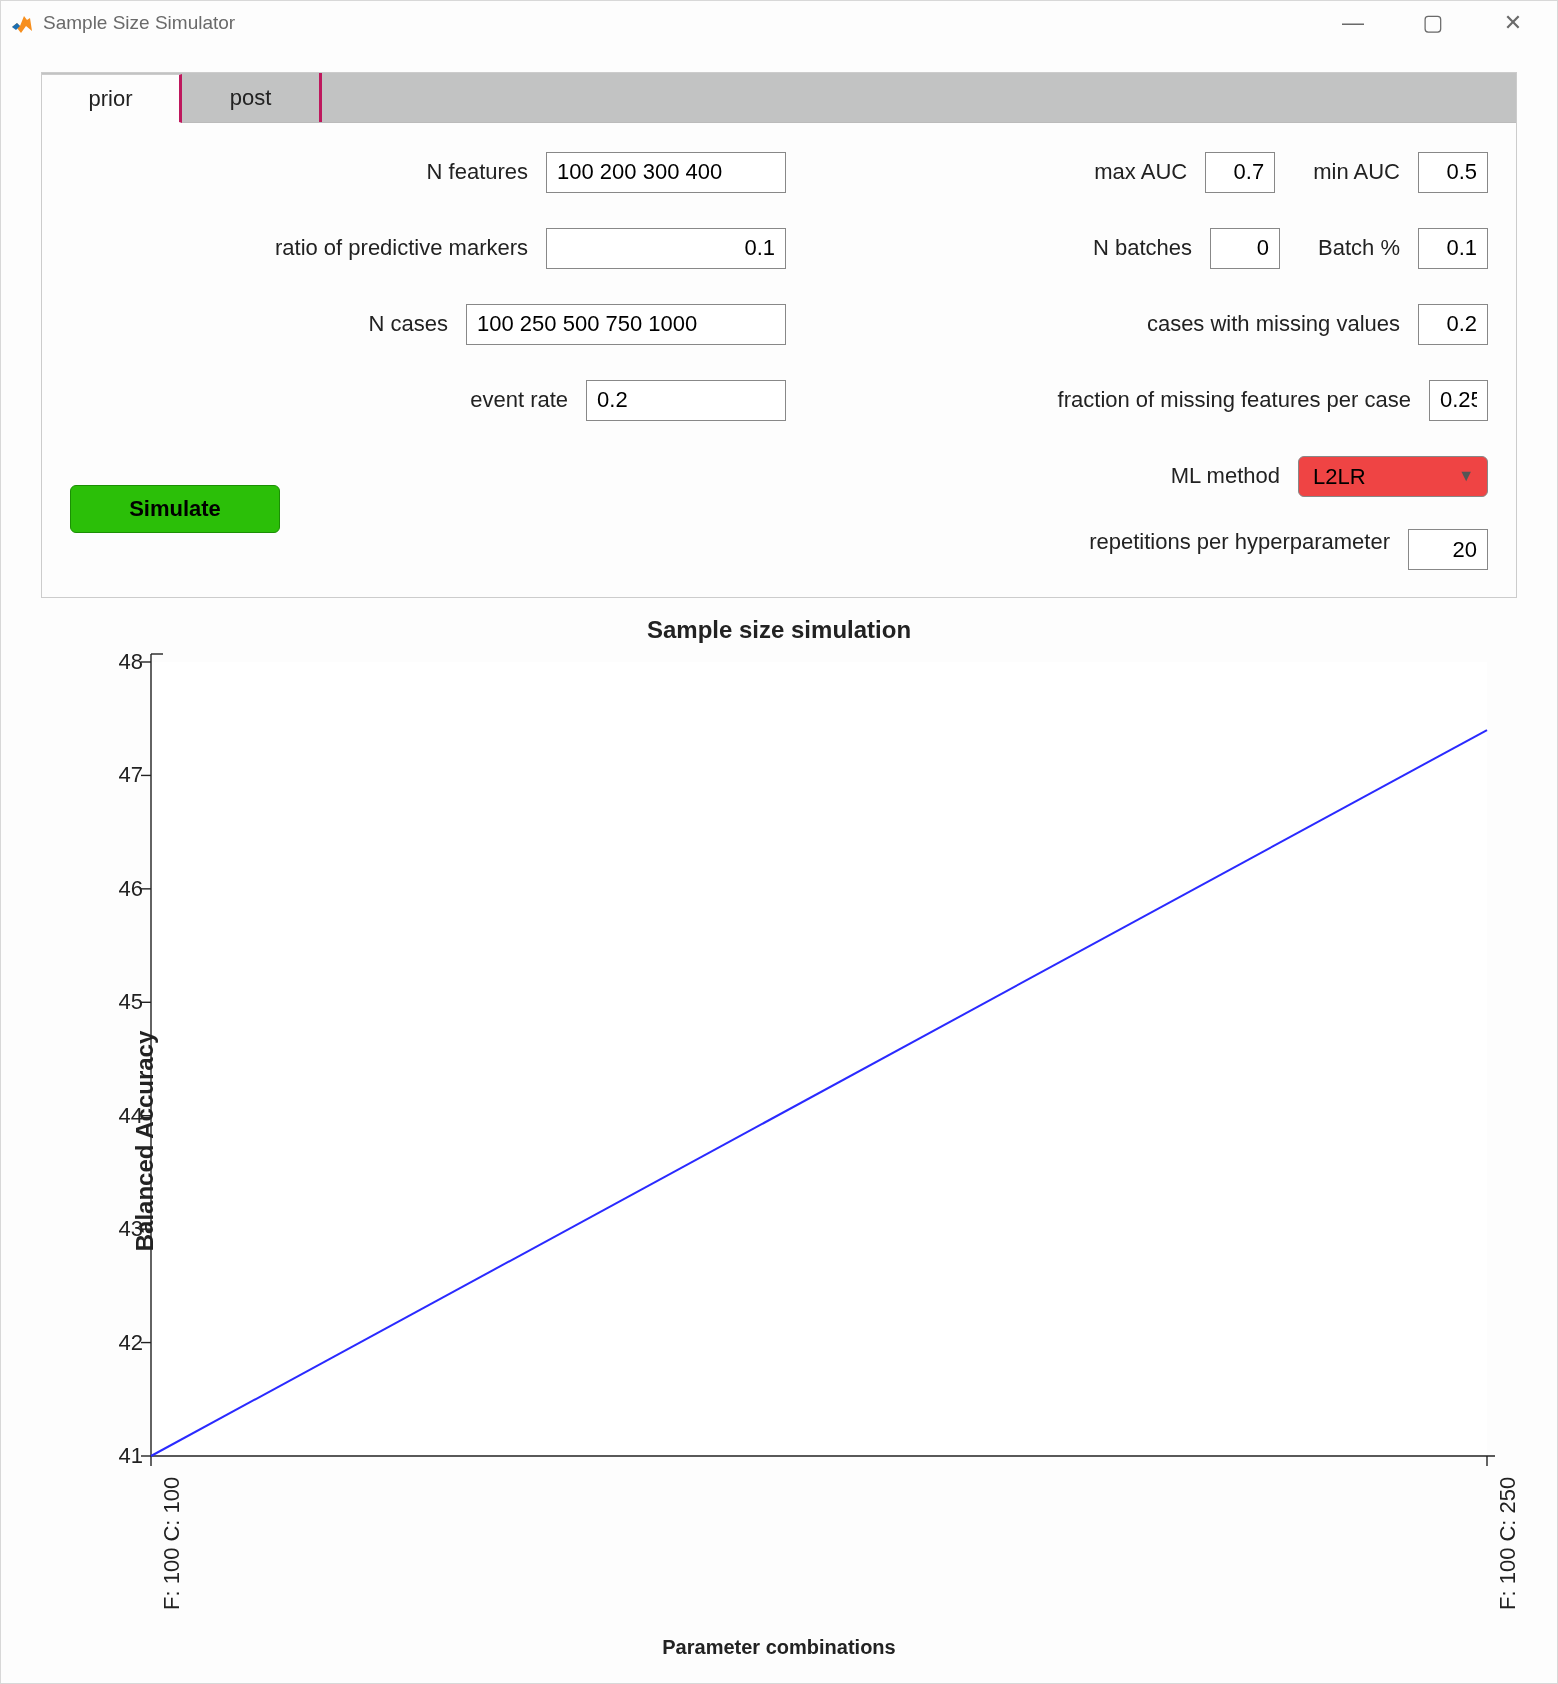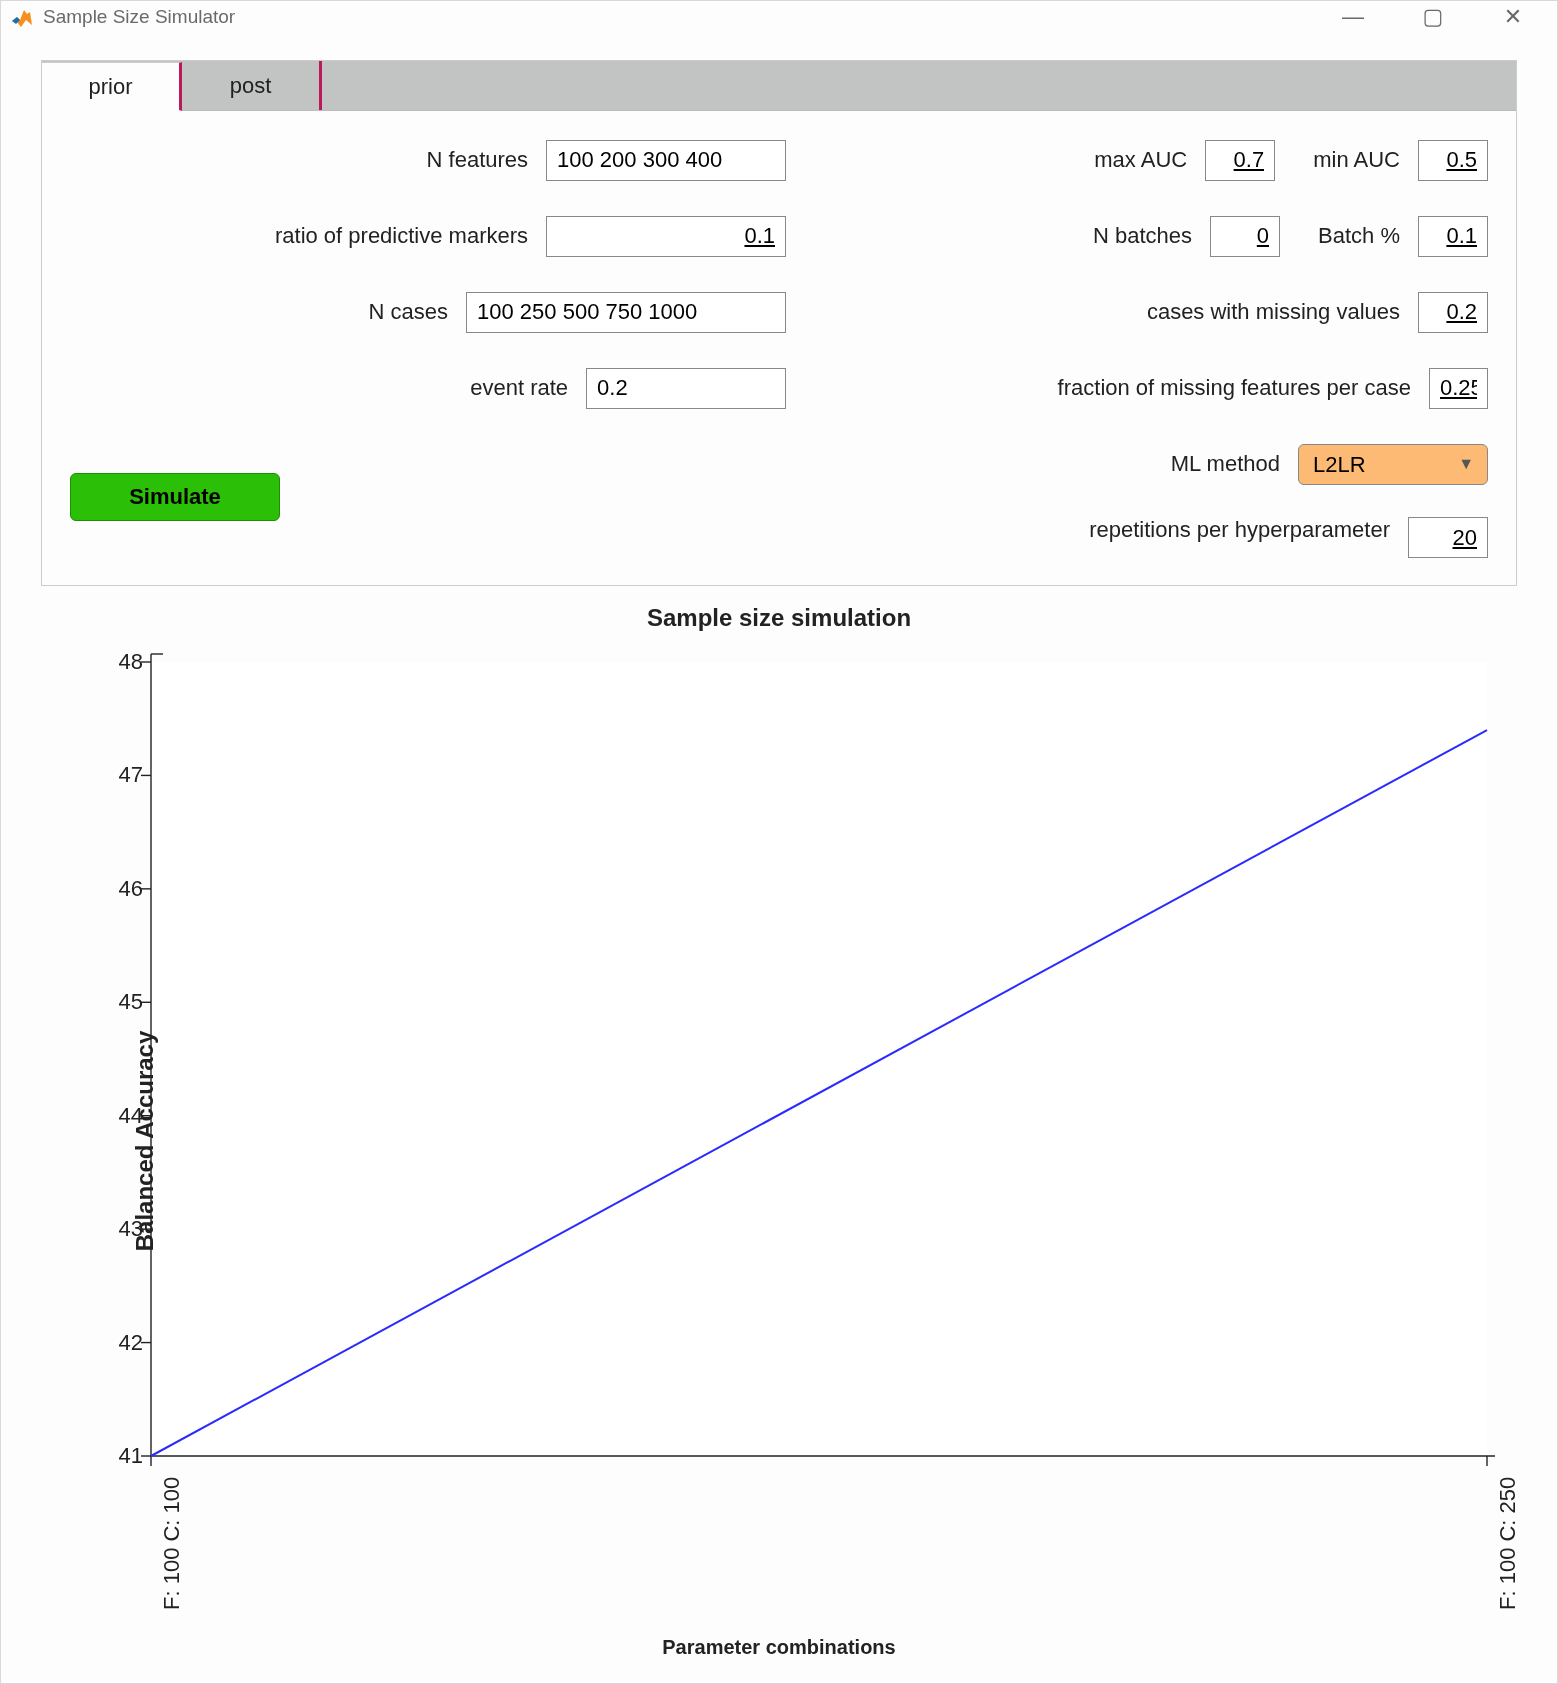--- a/index.html
+++ b/index.html
@@ -106,21 +106,21 @@
     white-space: nowrap;
   }
   .edit {
     height: 41px;
     border: 1px solid #888;
     background: #fff;
     font-size: 22px;
     padding: 0 10px;
     font-family: inherit;
   }
-  .edit.right { text-align: right; text-decoration: underline; }
+  .edit.right { text-align: right; }
   .edit.left { text-align: left; }
   .w-sm { width: 70px; }
   .w-md { width: 240px; }
   .w-lg { width: 320px; }
   .sim-btn {
     margin-top: 32px;
     width: 210px;
     height: 48px;
     background: #2bbf08;
     border: 1px solid #1b8f04;
@@ -133,21 +133,21 @@
   .select-wrap {
     position: relative;
     width: 190px;
     height: 41px;
   }
   .select-wrap select {
     width: 100%;
     height: 100%;
     border: 1px solid #888;
     border-radius: 6px;
-    background: #fdba74;
+    background: #ef4444;
     font-size: 22px;
     padding: 0 36px 0 14px;
     appearance: none;
     font-family: inherit;
   }
   .select-wrap .chev {
     position: absolute;
     right: 14px;
     top: 50%;
     transform: translateY(-50%);
@@ -169,21 +169,21 @@
     position: relative;
     display: flex;
     flex-direction: column;
     justify-content: flex-start;
   }
   .chart-title {
     text-align: center;
     font-weight: 700;
     font-size: 24px;
     color: #222;
-    margin: 8px 0 20px 0;
+    margin: 8px 0 8px 0;
   }
   .chart-frame {
     position: relative;
     flex: 1;
   }
   .chart-frame svg { width: 100%; height: 100%; }
   .ylabel {
     position: absolute;
     left: -16px;
     top: 50%;

